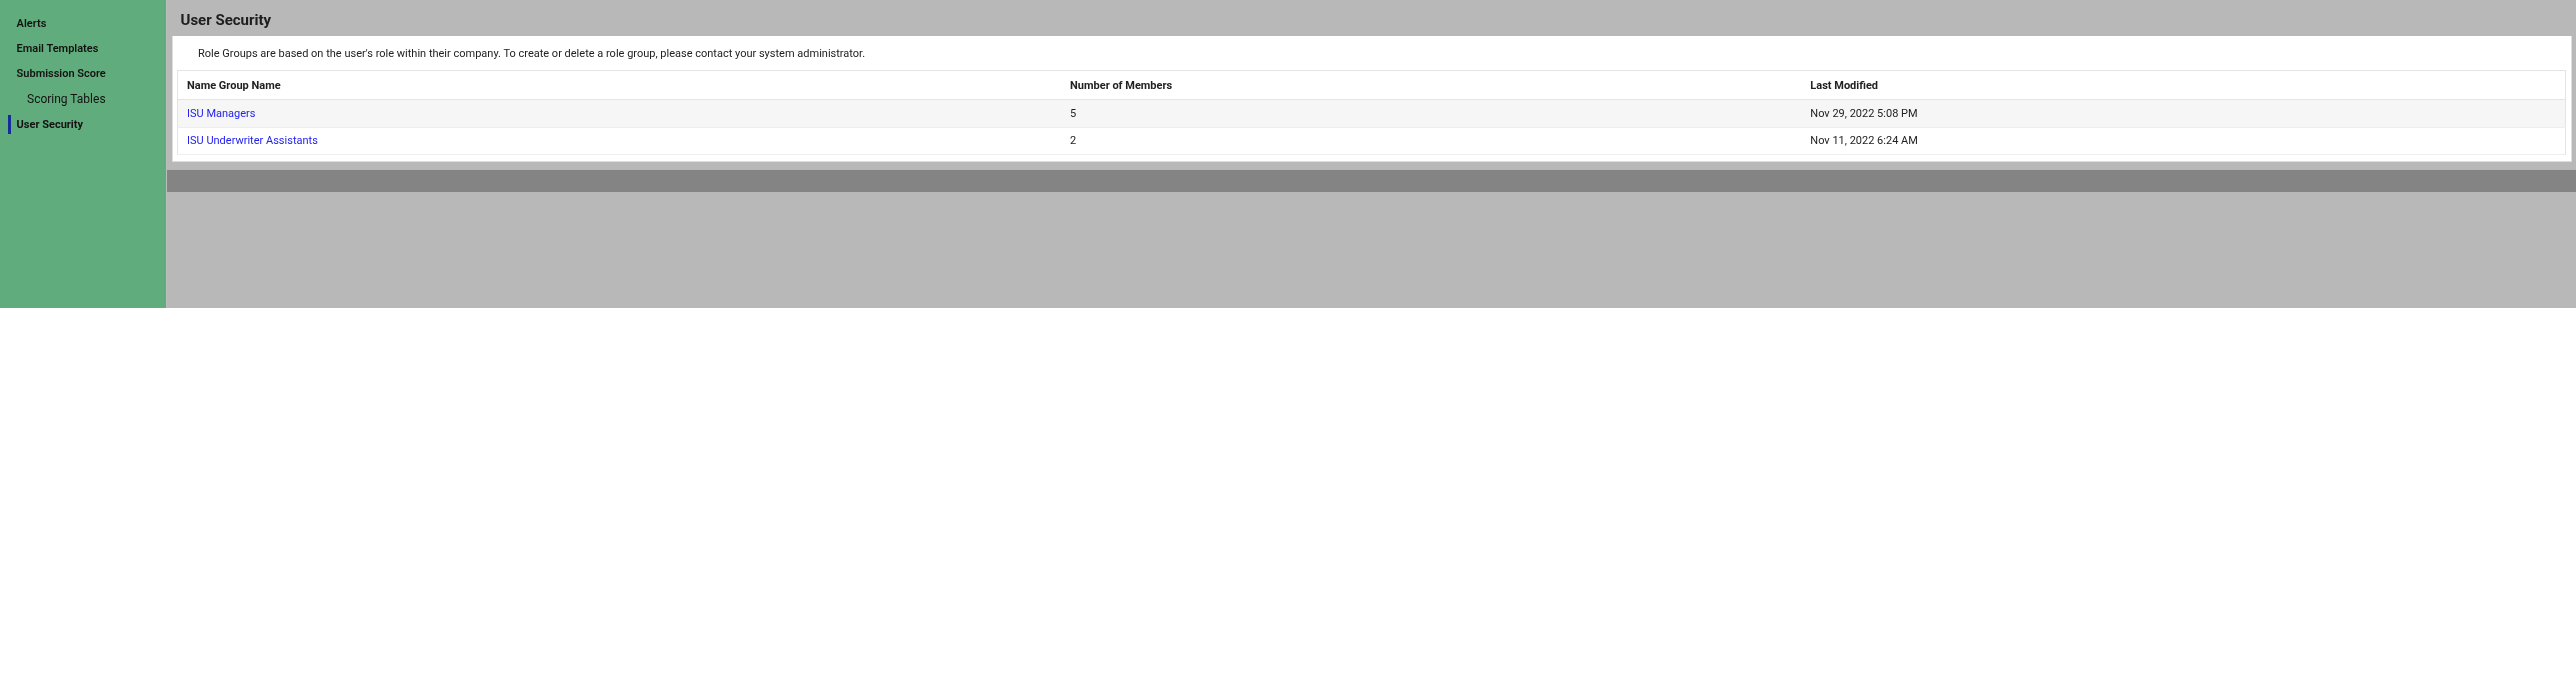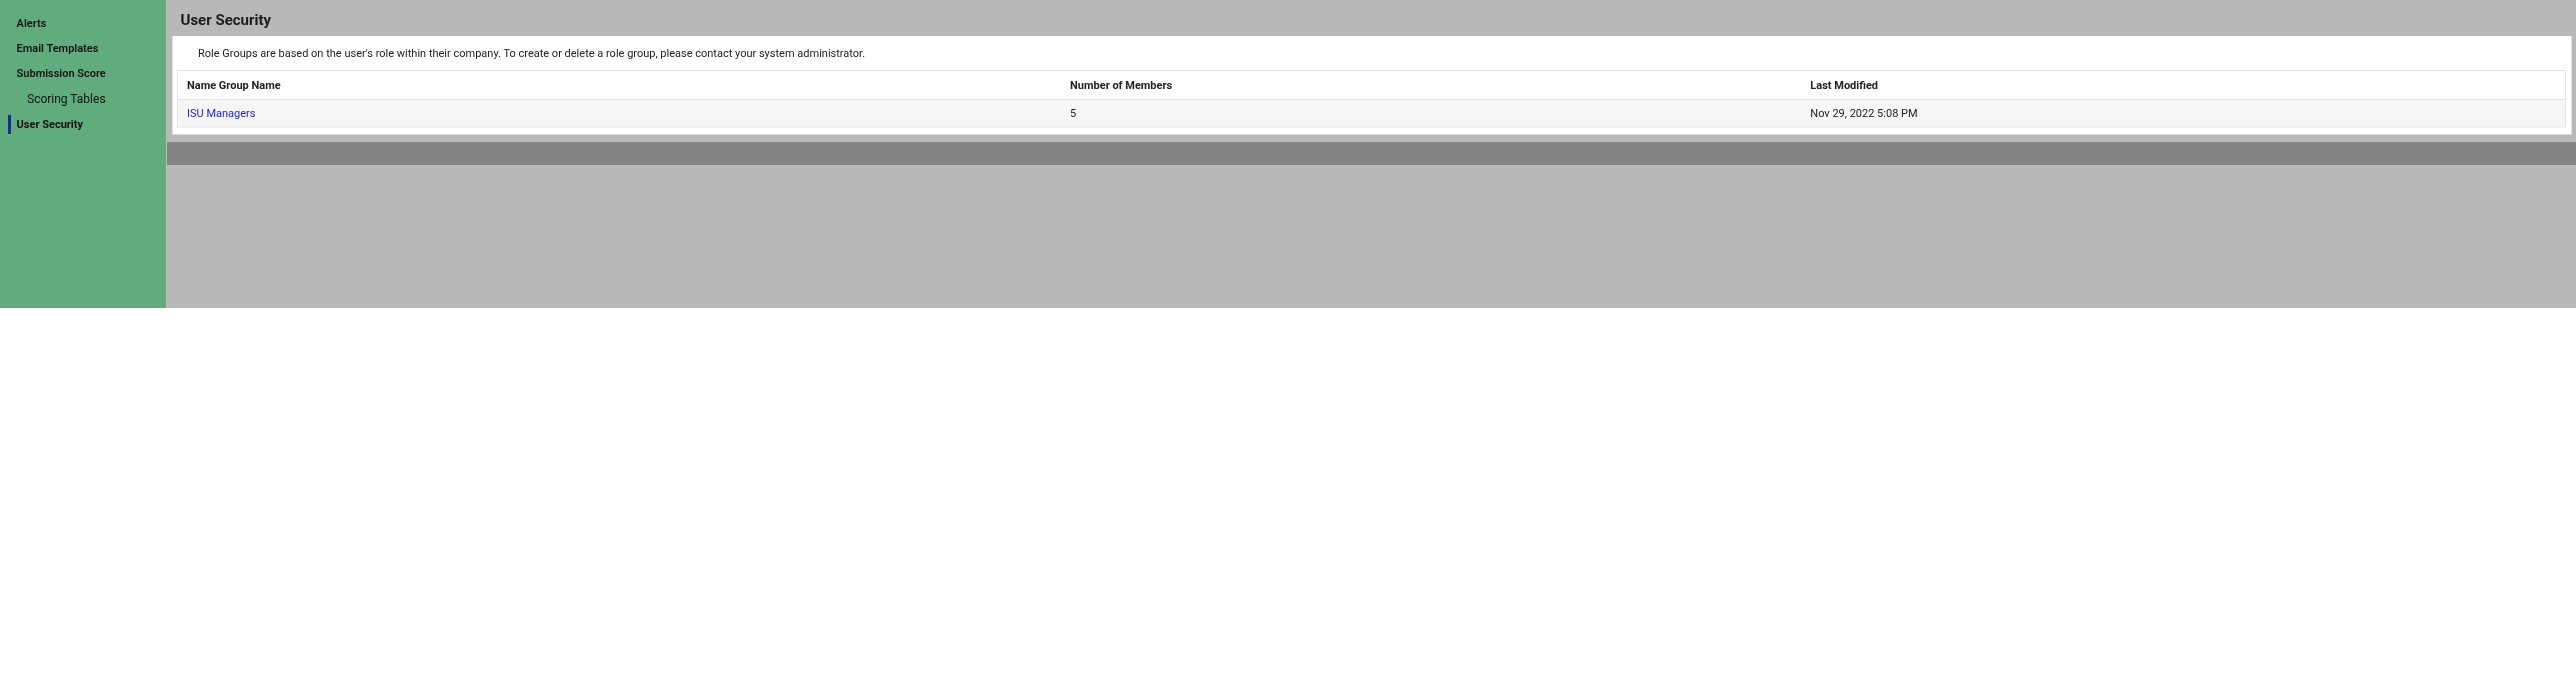--- a/index.html
+++ b/index.html
@@ -279,20 +279,25 @@
                 <th style="width:31%;">Number of Members</th>
                 <th>Last Modified</th>
               </tr>
             </thead>
             <tbody>
               <tr>
                 <td><span class="link">ISU Managers</span></td>
                 <td>5</td>
                 <td>Nov 29, 2022 5:08 PM</td>
               </tr>
+              <tr>
+                <td><span class="link">ISU Underwriter Assistants</span></td>
+                <td>2</td>
+                <td>Nov 11, 2022 6:24 AM</td>
+              </tr>
             </tbody>
           </table>
         </div>
       </div>
 
       <div class="bottom-shade"></div>
     </div>
   </div>
 </div>
 

